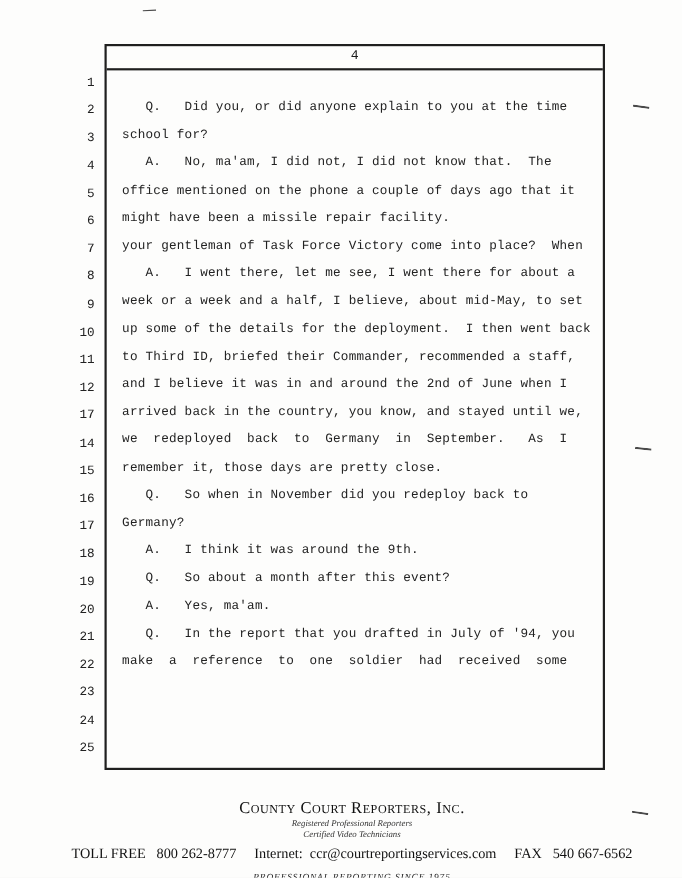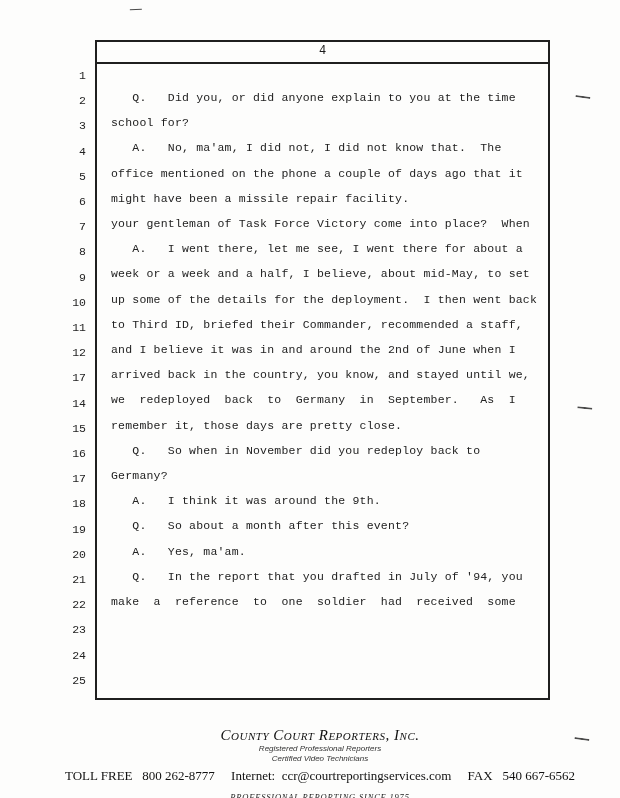--- a/index.html
+++ b/index.html
@@ -69,24 +69,23 @@
     left: 40px; right: 20px;
     top: 727px;
     text-align: center;
   }
   .firm-name {
     font-family: "Liberation Serif", serif;
     font-variant: small-caps;
     font-size: 15px;
     letter-spacing: 0.5px;
     color: #111;
-    font-style: italic;
   }
   .tagline {
-    font-family: Liberation Sans, sans-serif;
+    font-family: Liberation Serif, serif;
     font-style: italic;
     font-size: 8px;
     line-height: 10px;
     color: #333;
   }
   .contact-line {
     font-family: "Liberation Serif", serif;
     font-size: 13px;
     margin-top: 4px;
     white-space: pre;

